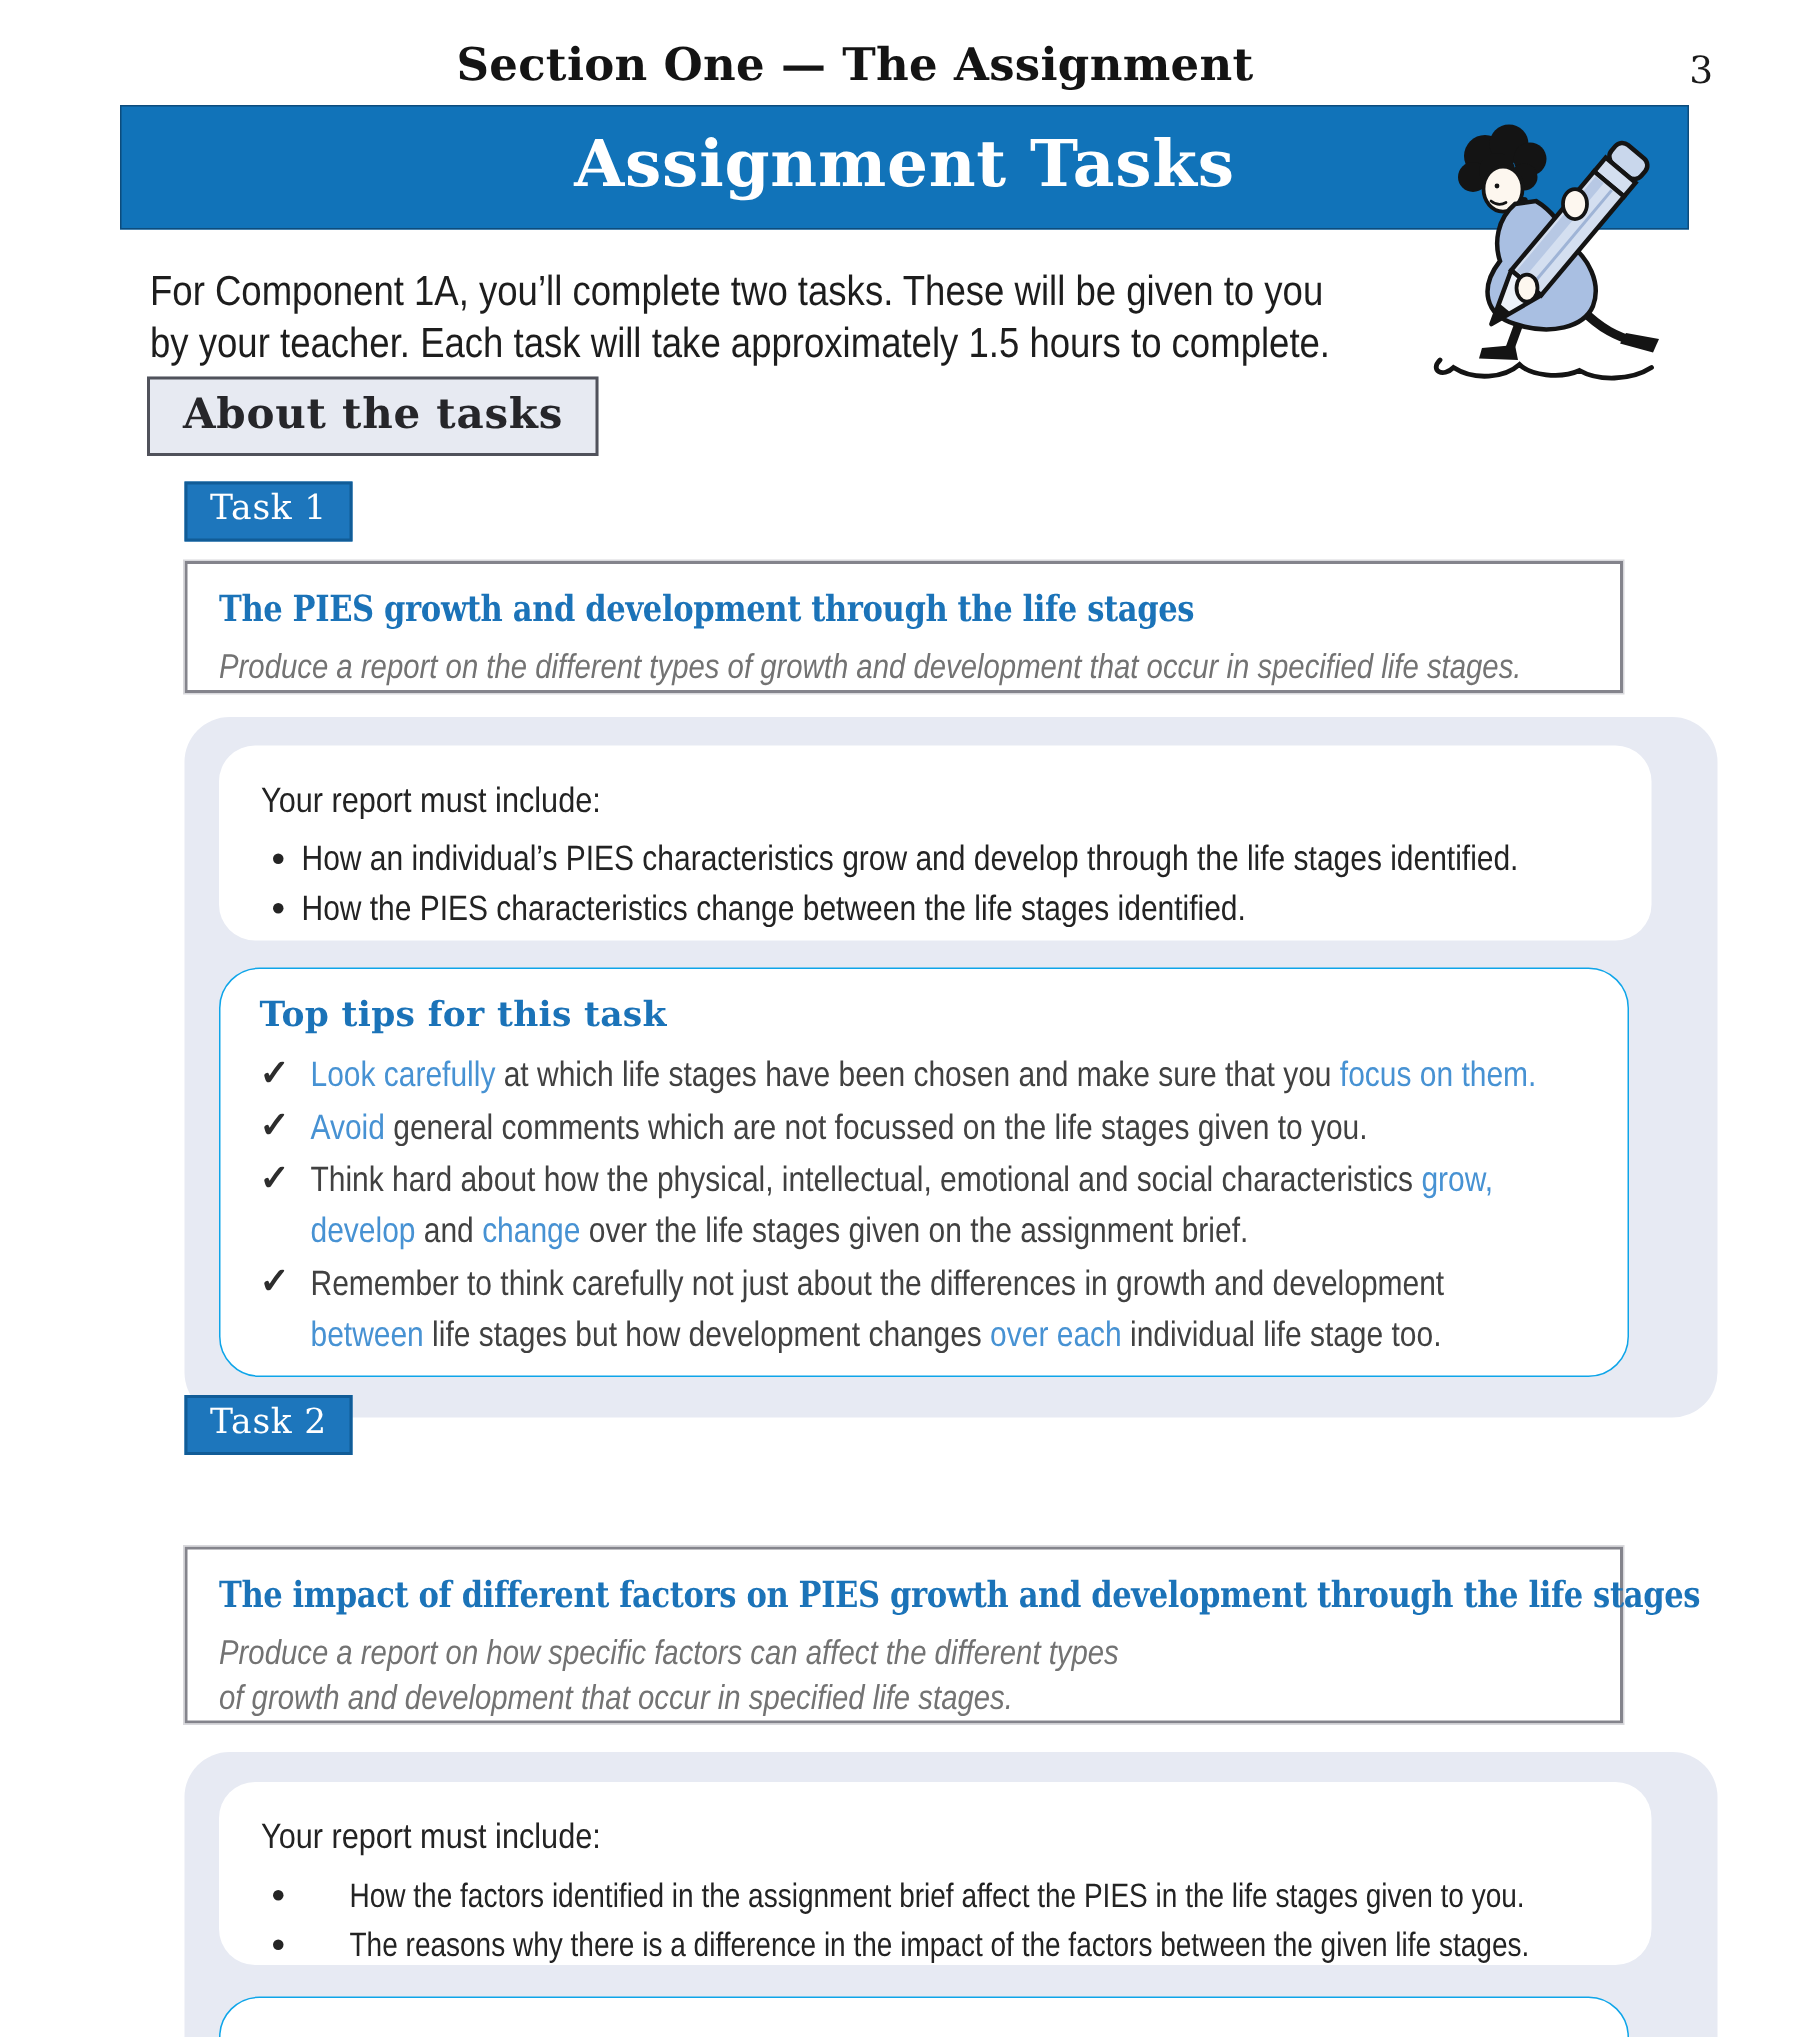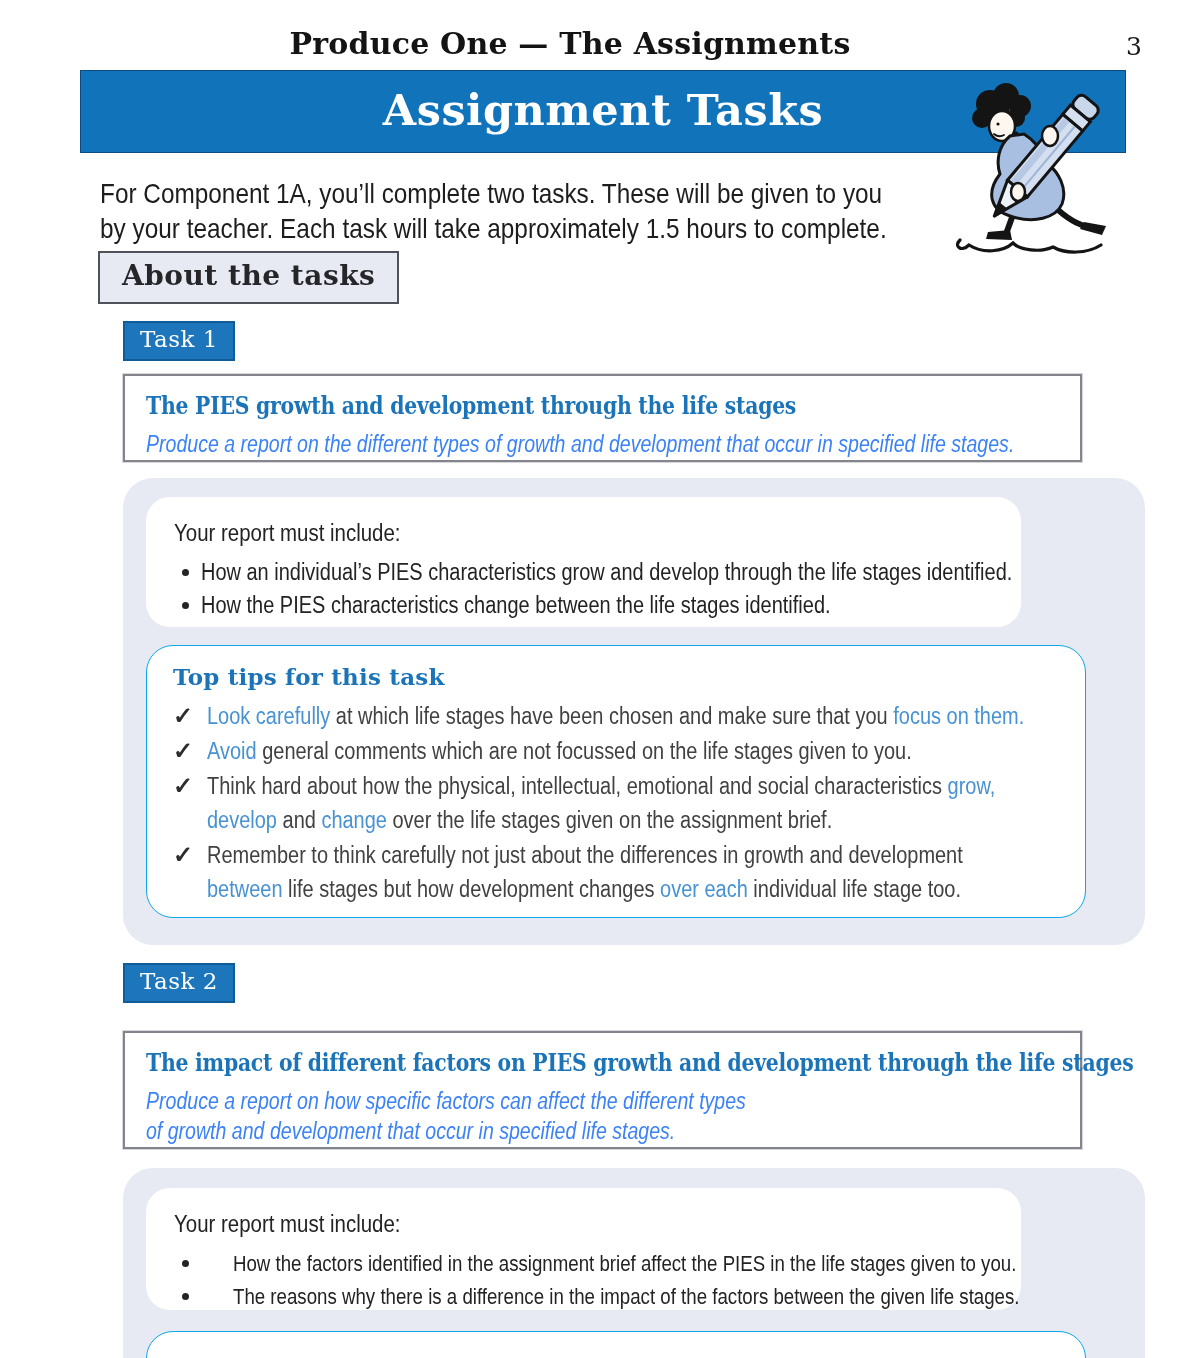--- a/index.html
+++ b/index.html
@@ -40,40 +40,40 @@
     padding:6px 22px 10px;font-family:"DejaVu Serif",serif;font-weight:bold;
     font-size:28px;color:#26262a;letter-spacing:0.5px;
   }
   
   .badge{
     background:#1D76BC;border:2px solid #115c97;color:#ffffff;
     font-family:"DejaVu Serif",serif;font-weight:normal;font-size:23px;
     padding:3px 15px 7px;letter-spacing:0.5px;
   }
   .badge-1{top:321px;left:123px;}
-  .badge-2{top:963px;left:123px;}
+  .badge-2{top:930px;left:123px;}
   
   .brief{
     left:123px;width:959px;box-sizing:border-box;background:#ffffff;
     border:2px solid #84848c;outline:1px solid #d8d8dc;padding:15px 21px 16px;
   }
   .brief-1{top:374px;height:88px;}
   .brief-2{top:1031px;height:118px;}
   .brief-title{
     font-family:"DejaVu Serif",serif;font-weight:bold;font-size:24px;
     color:#1B73B8;letter-spacing:-0.3px;
   }
-  .brief-text{margin-top:9px;font-style:italic;font-size:23px;color:#3b82f6;line-height:30px;}
+  .brief-text{margin-top:9px;font-style:italic;font-size:23px;color:#737373;line-height:30px;}
   .brief-text .line{display:block;}
   
   .panel{left:123px;width:1022px;background:#E7EAF3;border-radius:30px;}
   .panel-1{top:478px;height:467px;}
   .panel-2{top:1168px;height:240px;}
   .white-card{
-    left:146px;width:875px;box-sizing:border-box;background:#ffffff;
+    left:146px;width:955px;box-sizing:border-box;background:#ffffff;
     border-radius:24px;padding:23px 28px;
   }
   .white-1{top:497px;height:130px;}
   .white-2{top:1188px;height:122px;}
   .report-heading{font-size:23.5px;color:#232323;}
   ul.bullets{list-style:none;margin:9px 0 0;padding:0;}
   ul.bullets li{display:flex;line-height:33px;}
   .dot{width:7px;height:7px;border-radius:50%;background:#242424;margin:13px 12px 0 8px;flex:0 0 7px;}
   ul.bullets .bt{font-size:23.5px;color:#232323;}
   .white-2 ul.bullets .bt{font-size:22.5px;margin-left:32px;}
@@ -90,21 +90,21 @@
   }
   ul.ticks{list-style:none;margin:9px 0 0;padding:0;}
   ul.ticks li{display:flex;margin-bottom:1px;}
   .check{flex:0 0 34px;font-size:24px;line-height:34px;color:#2d2d2d;font-weight:bold;}
   ul.ticks .tip-text{font-size:23.5px;line-height:34px;color:#414141;}
   .blue{color:#4792D3;}
 </style>
 </head>
 <body>
 
-<div class="abs page-title">Produce One — The Assignments</div>
+<div class="abs page-title">Section One — The Assignment</div>
 <div class="abs page-num">3</div>
 
 <div class="abs banner">
   <div class="banner-title">Assignment Tasks</div>
 </div>
 
 <svg class="abs illus" viewBox="0 0 216 182" aria-hidden="true">
 
   <path d="M22 166 c-7 7 2 12 9 5 c14 9 34 7 44 -2 c7 7 27 10 40 4 c12 7 34 7 48 -2" fill="none" stroke="#141414" stroke-width="3.2" stroke-linecap="round"></path>
 

